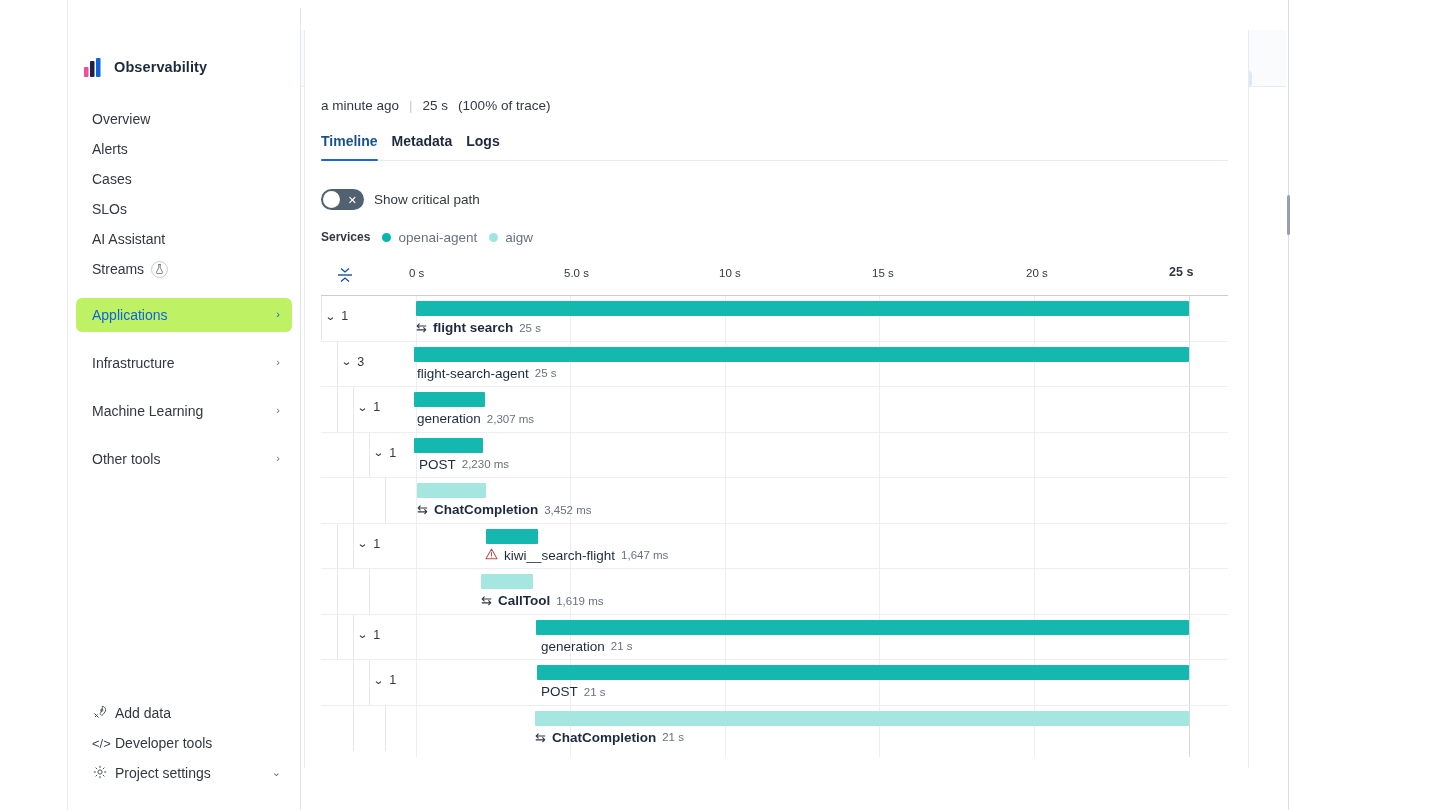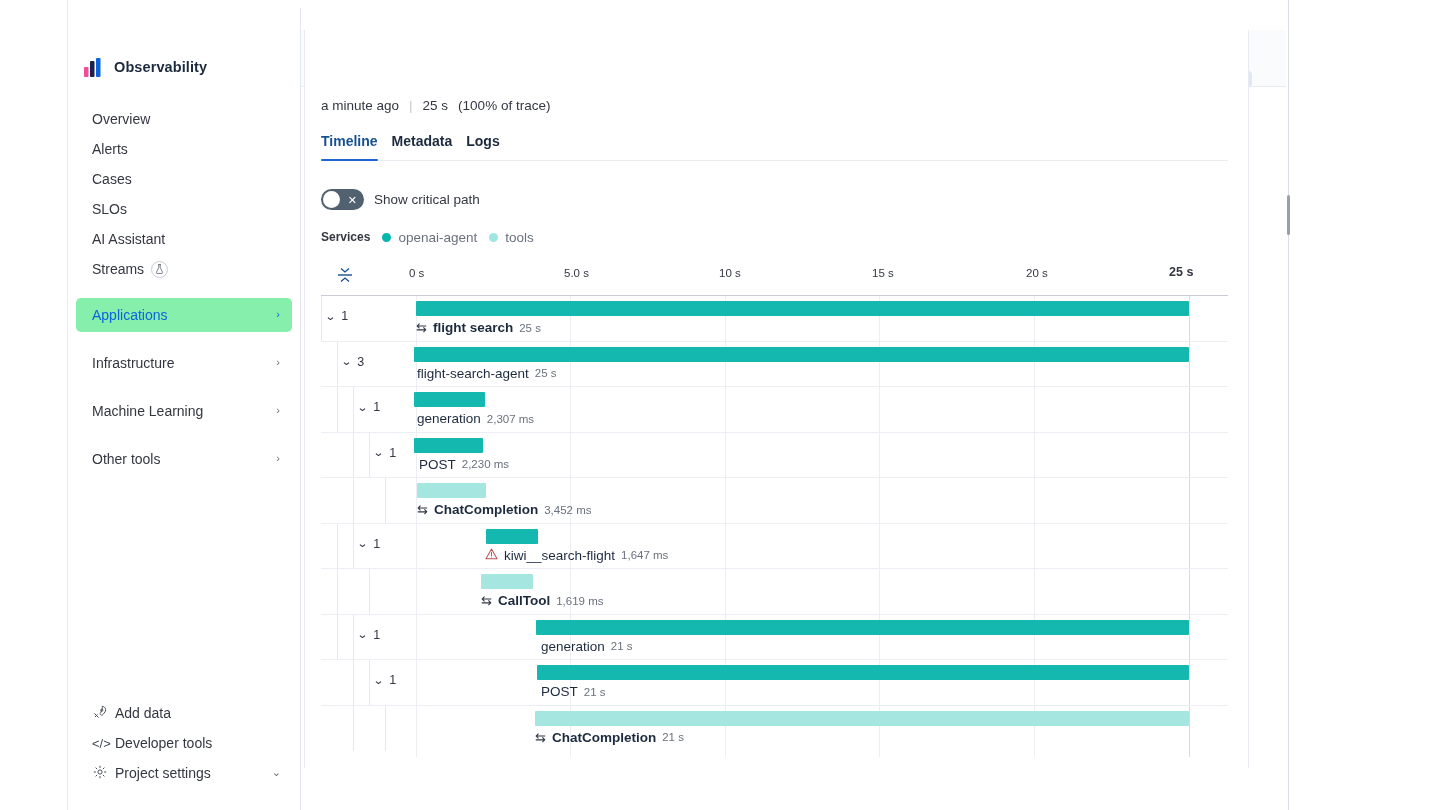--- a/index.html
+++ b/index.html
@@ -26,21 +26,21 @@
     font-size: 14.5px; font-weight: 700; color: #1d2a3e; letter-spacing: .1px;
   }
   .nav { margin-top: 8px; }
   .nav-item {
     display: flex; align-items: center; justify-content: space-between;
     height: 30px; padding: 0 12px 0 16px; margin: 0 8px;
     font-size: 14px; color: #343741; border-radius: 5px;
     cursor: pointer; white-space: nowrap;
   }
   .nav-item .lbl { display:flex; align-items:center; gap:7px; }
-  .nav-item.selected { background: #86efac; color: #0b64dd; font-weight: 500; }
+  .nav-item.selected { background: #bef264; color: #0b64dd; font-weight: 500; border-radius: 6px; }
   .nav-group { margin-top: 14px; }
   .nav-group .nav-item { height: 34px; }
   .chev {
     font-size: 11px; color: #6a717d; line-height:1; transform: translateY(-1px);
   }
   .nav-item.selected .chev { color:#0b64dd; }
   .flask-badge {
     display:inline-flex; align-items:center; justify-content:center;
     width:17px; height:17px; border:1px solid #c9ccd4; border-radius:50%;
     font-size:9px; color:#5a6170;
@@ -349,21 +349,21 @@
       </div>
 
       <div class="services-row">
         <span class="services-title">Services</span>
         <span class="svc">
           <span class="dot" style="background:#04b5ab"></span>
           <span>openai-agent</span>
         </span>
         <span class="svc">
           <span class="dot" style="background:#9fe5e0"></span>
-          <span>tools</span>
+          <span>aigw</span>
         </span>
       </div>
 
       <div class="timeline">
 
         <div class="axis">
           <span class="axis-icon">
             <svg width="18" height="16" viewBox="0 0 18 16">
               <path d="M5 1.5L9 5 13 1.5" fill="none" stroke="#16508f" stroke-width="1.3"></path>
               <path d="M2 8h14" stroke="#16508f" stroke-width="1.4"></path>

